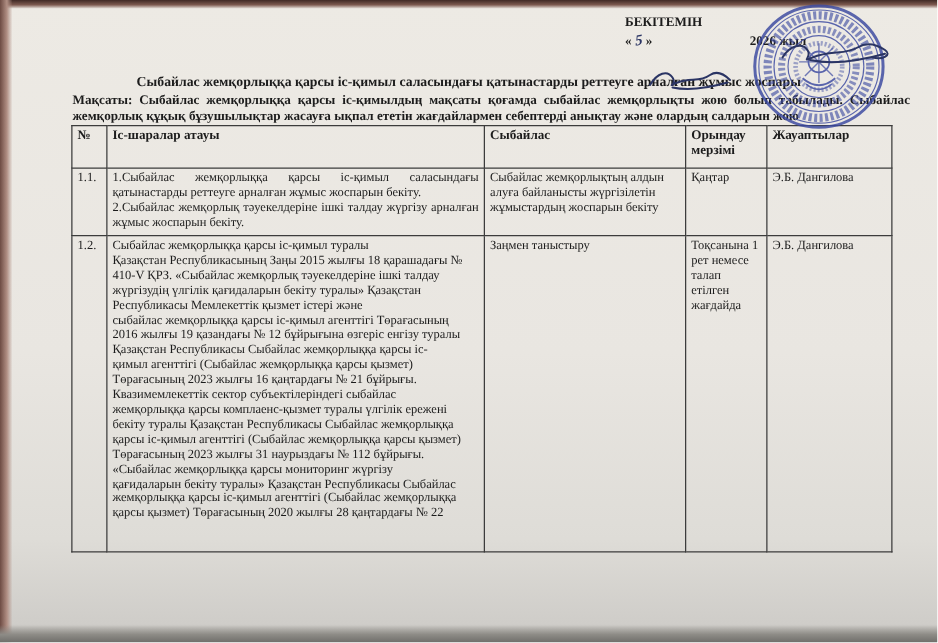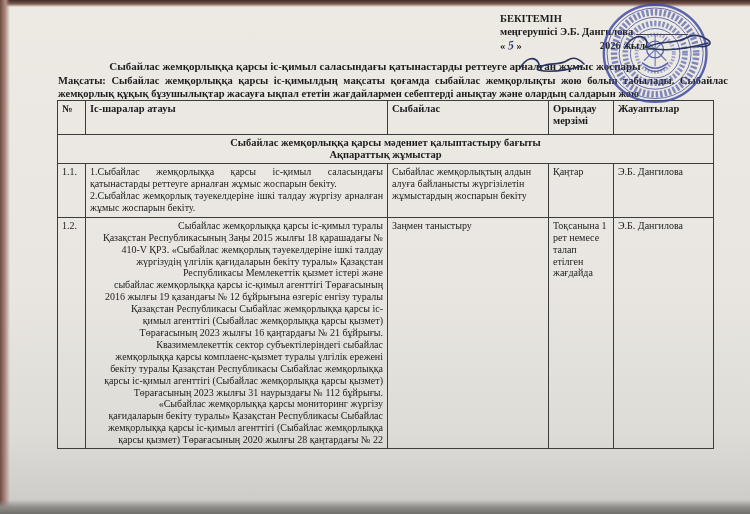--- a/index.html
+++ b/index.html
@@ -35,38 +35,37 @@
   .plan-table { position:absolute; left:57px; top:100px; border-collapse:collapse;
     table-layout:fixed; width:656px; height:342px; background:transparent; }
   .plan-table th, .plan-table td { border:1px solid #3c3c3c; vertical-align:top;
     padding:2px 4px; font-size:10px; line-height:11.9px; }
   .plan-table th { font-size:10.5px; text-align:left; font-weight:bold; }
   tr.hdr { height:34px; }
   tr.section { height:26px; }
   tr.r1 { height:54px; }
   td.section-cell { text-align:center; font-weight:bold; font-size:10.5px; white-space:pre-line; vertical-align:middle; }
   td.activity { text-align:justify; white-space:pre-line; }
-  td.activity-lines { text-align:right; white-space:pre-line; }
+  td.activity-lines { text-align:left; white-space:pre-line; }
   td.center { }
 
   .stamp { position:absolute; left:599px; top:1px; width:116px; height:112px; opacity:.82; pointer-events:none; }
   .ink { position:absolute; left:480px; top:26px; width:250px; height:50px; pointer-events:none; }
 </style>
 </head>
 <body>
 
 <div class="page">
 
   <div class="edge-top"></div>
   <div class="edge-left"></div>
   <div class="edge-bottom"></div>
 
   <div class="approval">
     <div class="row">БЕКІТЕМІН</div>
-    <div class="row"><span>меңгерушісі Э.Б. Дангилова</span> <span class="sig-line"></span></div>
     <div class="row date-row"><span>«</span> <span class="hand-day">5</span> <span>»</span><span class="date-gap"></span><span>2026 жыл</span></div>
   </div>
 
   <div class="doc-title">Сыбайлас жемқорлыққа қарсы іс-қимыл саласындағы қатынастарды реттеуге арналған  жұмыс жоспары</div>
 
   <div class="purpose"><span>Мақсаты:</span><span> Сыбайлас жемқорлыққа қарсы іс-қимылдың мақсаты қоғамда сыбайлас жемқорлықты жою болып табылады. Сыбайлас жемқорлық құқық бұзушылықтар жасауға ықпал ететін жағдайлармен  себептерді анықтау және олардың салдарын жою</span></div>
 
   <table class="plan-table">
     <colgroup>
       <col style="width:28px">
@@ -75,24 +74,20 @@
         <col style="width:65px">
         <col style="width:100px">
     </colgroup>
     <tbody>
         <tr class="hdr">
       <th>№</th>
       <th>Іс-шаралар атауы</th>
       <th>Сыбайлас</th>
       <th>Орындау мерзімі</th>
       <th>Жауаптылар</th>
-    </tr>
-    <tr class="section">
-      <td class="section-cell" colspan="5">Сыбайлас жемқорлыққа қарсы мәдениет қалыптастыру бағыты
-Ақпараттық жұмыстар</td>
     </tr>
     <tr class="r1">
       <td>1.1.</td>
       <td class="activity">1.Сыбайлас жемқорлыққа қарсы іс-қимыл саласындағы қатынастарды реттеуге арналған  жұмыс жоспарын бекіту.
 2.Сыбайлас жемқорлық тәуекелдеріне ішкі талдау жүргізу арналған  жұмыс жоспарын бекіту.</td>
       <td class="center">Сыбайлас жемқорлықтың алдын алуға байланысты жүргізілетін жұмыстардың жоспарын бекіту</td>
       <td>Қаңтар</td>
       <td>Э.Б. Дангилова</td>
     </tr>
     <tr>

